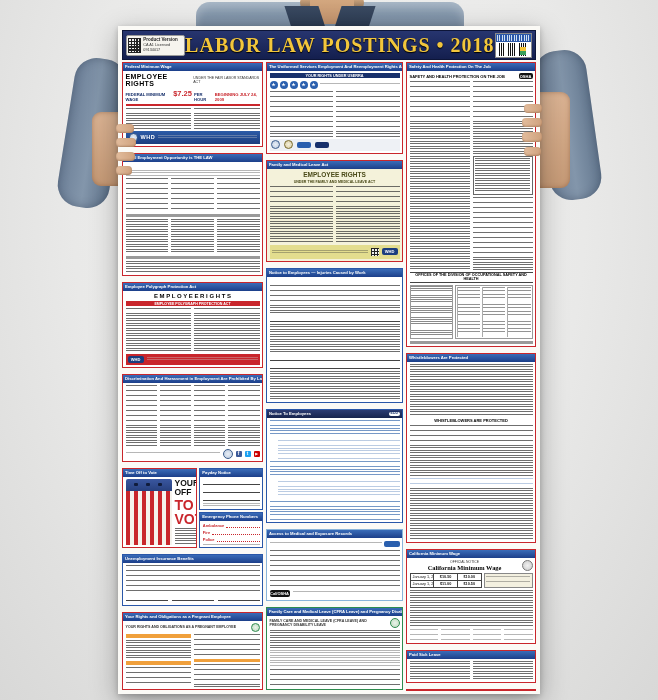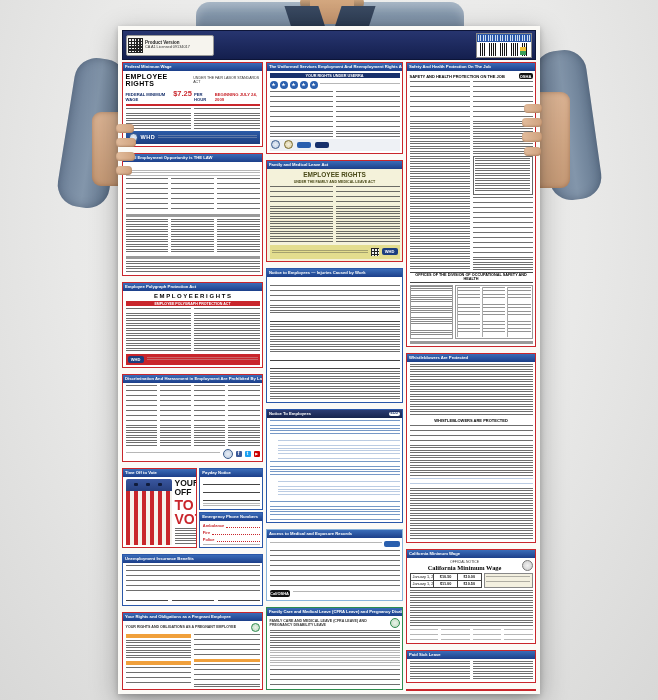--- a/index.html
+++ b/index.html
@@ -117,20 +117,21 @@
 <div class="abs poster">
 
   <div class="ph">
     <div class="prodbox">
       <div class="qr"></div>
       <div class="prodtext">
         <div>Product Version</div>
         <div class="l2">CA A1 Licensed 09134017</div>
       </div>
     </div>
+    <div class="ph-title">LABOR LAW POSTINGS • 2018</div>
     <div class="skulabel abs" style="position:relative">
       <div class="tab">
           <i></i>
           <i></i>
         </div>
       <div class="bars"></div>
       <div class="chip"></div>
     </div>
   </div>
 

